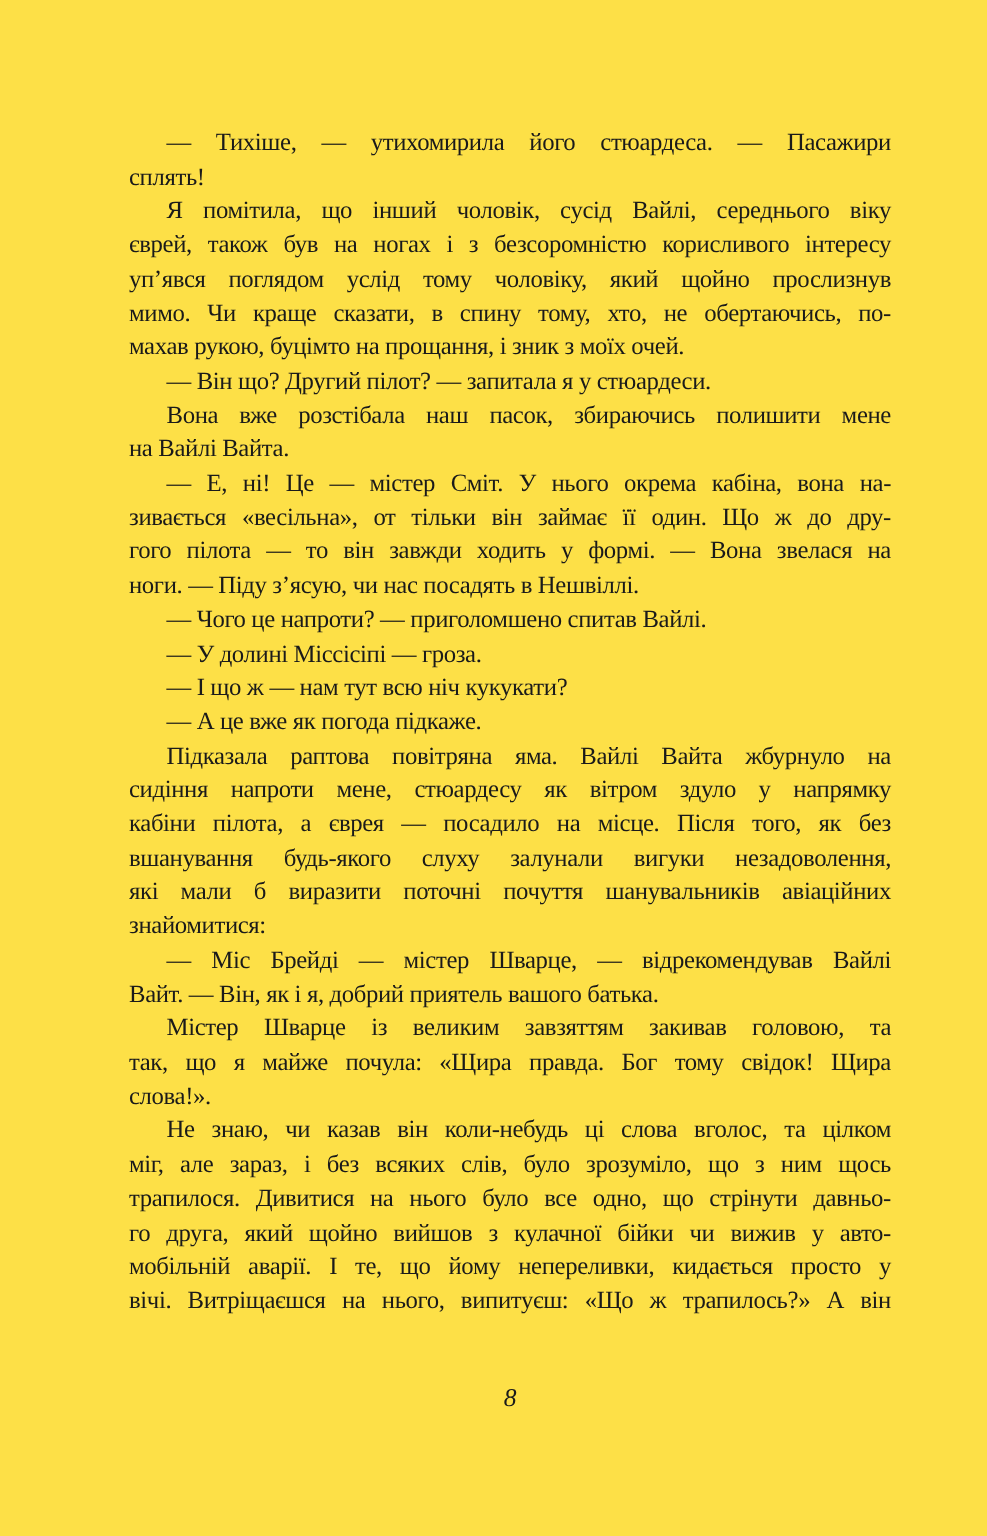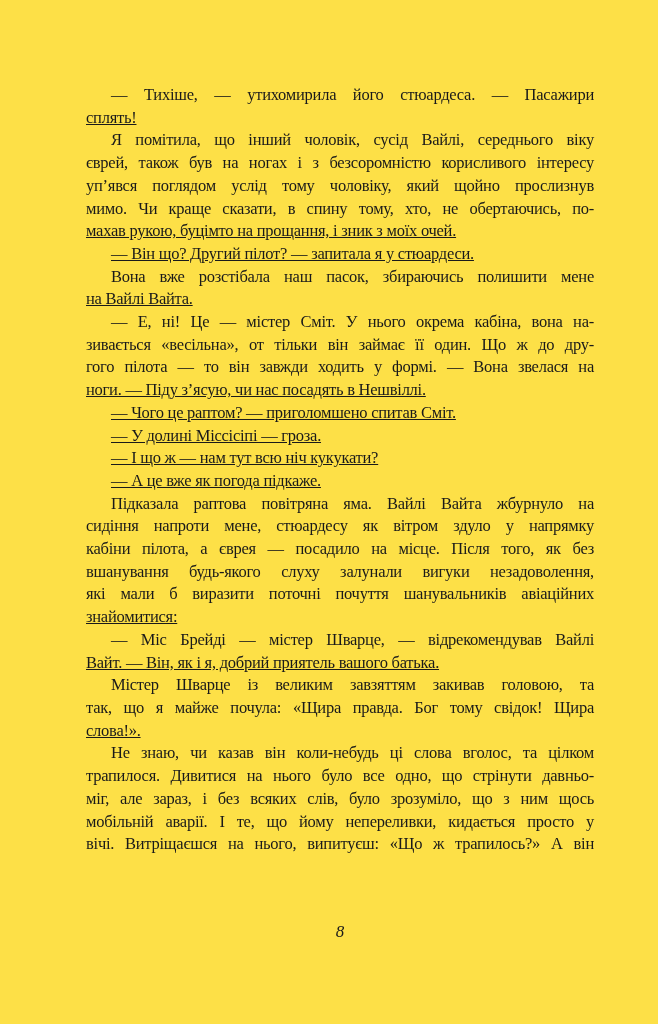--- a/index.html
+++ b/index.html
@@ -32,21 +32,20 @@
   .line {
     text-align: justify;
     text-align-last: justify;
     white-space: normal;
   }
   .line.para-start {
     text-indent: 25px;
   }
   .line.para-end {
     text-align-last: left;
-    text-decoration: underline;
   }
   .page-number {
     position: absolute;
     left: 86px;
     top: 921px;
     width: 508px;
     text-align: center;
     font-size: 17px;
     line-height: 22px;
     font-style: italic;
@@ -75,21 +74,21 @@
         <div class="line para-start">Вона вже розстібала наш пасок, збираючись полишити мене</div>
         <div class="line para-end">на Вайлі Вайта.</div>
       </div>
       <div class="paragraph">
         <div class="line para-start">— Е, ні! Це — містер Сміт. У нього окрема кабіна, вона на-</div>
         <div class="line">зивається «весільна», от тільки він займає її один. Що ж до дру-</div>
         <div class="line">гого пілота — то він завжди ходить у формі. — Вона звелася на</div>
         <div class="line para-end">ноги. — Піду з’ясую, чи нас посадять в Нешвіллі.</div>
       </div>
       <div class="paragraph">
-        <div class="line para-start para-end">— Чого це раптом? — приголомшено спитав Сміт.</div>
+        <div class="line para-start para-end">— Чого це напроти? — приголомшено спитав Вайлі.</div>
       </div>
       <div class="paragraph">
         <div class="line para-start para-end">— У долині Міссісіпі — гроза.</div>
       </div>
       <div class="paragraph">
         <div class="line para-start para-end">— І що ж — нам тут всю ніч кукукати?</div>
       </div>
       <div class="paragraph">
         <div class="line para-start para-end">— А це вже як погода підкаже.</div>
       </div>
@@ -105,20 +104,21 @@
         <div class="line para-start">— Міс Брейді — містер Шварце, — відрекомендував Вайлі</div>
         <div class="line para-end">Вайт. — Він, як і я, добрий приятель вашого батька.</div>
       </div>
       <div class="paragraph">
         <div class="line para-start">Містер Шварце із великим завзяттям закивав головою, та</div>
         <div class="line">так, що я майже почула: «Щира правда. Бог тому свідок! Щира</div>
         <div class="line para-end">слова!».</div>
       </div>
       <div class="paragraph">
         <div class="line para-start">Не знаю, чи казав він коли-небудь ці слова вголос, та цілком</div>
+        <div class="line">міг, але зараз, і без всяких слів, було зрозуміло, що з ним щось</div>
         <div class="line">трапилося. Дивитися на нього було все одно, що стрінути давньо-</div>
-        <div class="line">міг, але зараз, і без всяких слів, було зрозуміло, що з ним щось</div>
+        <div class="line">го друга, який щойно вийшов з кулачної бійки чи вижив у авто-</div>
         <div class="line">мобільній аварії. І те, що йому непереливки, кидається просто у</div>
         <div class="line">вічі. Витріщаєшся на нього, випитуєш: «Що ж трапилось?» А він</div>
       </div>
     </div>
   <div class="page-number">8</div>
 </div>
 
 </body></html>

